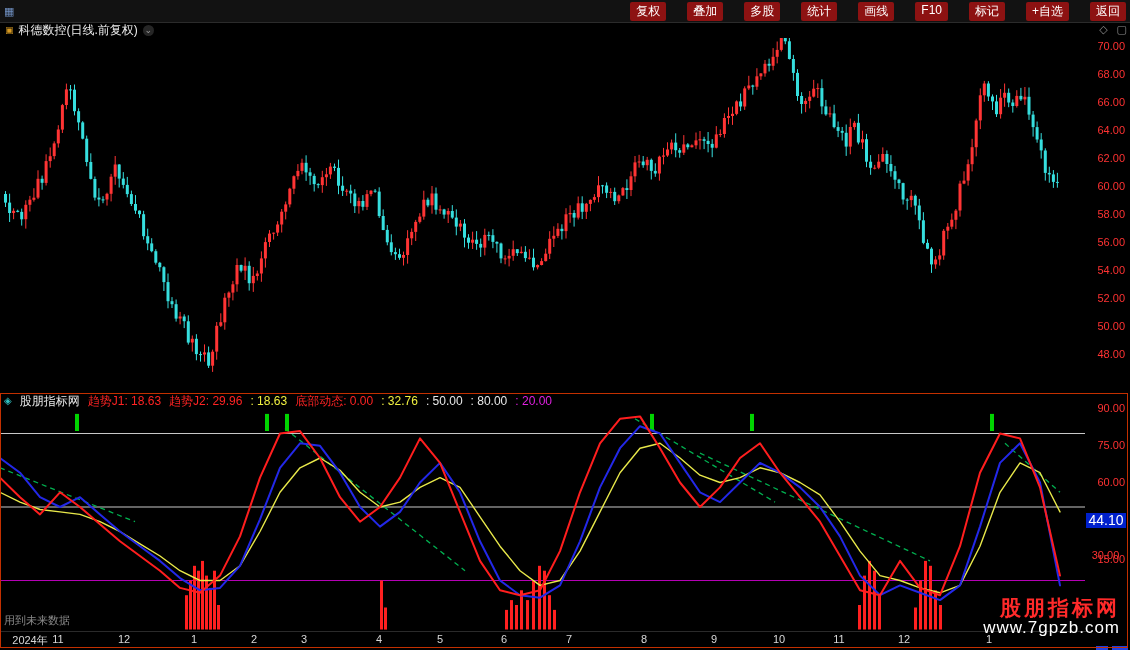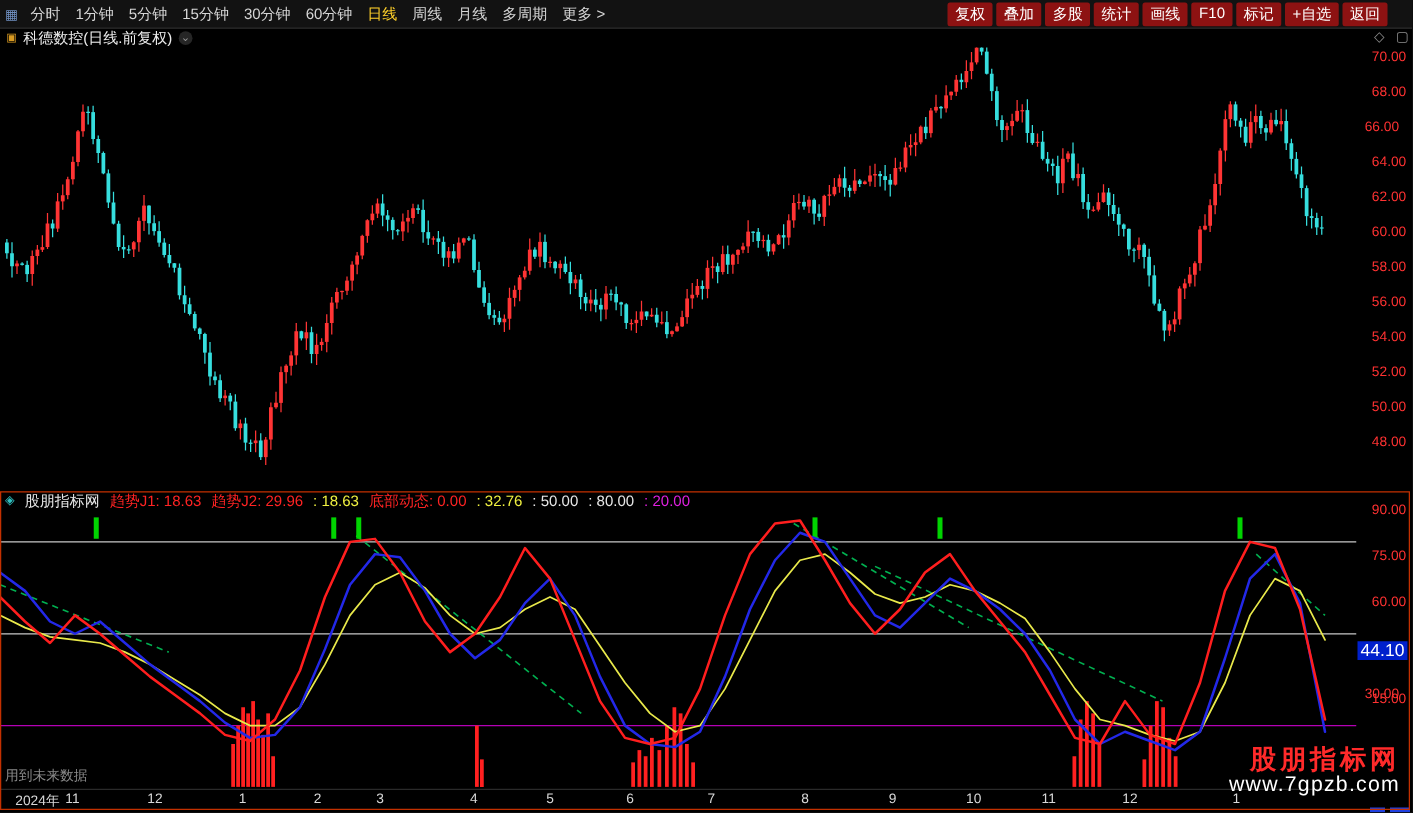--- a/index.html
+++ b/index.html
@@ -5,21 +5,21 @@
   html,body{margin:0;padding:0;background:#1a1a1a;}
   .app{position:relative;width:1130px;height:650px;background:#000;overflow:hidden;
        font-family:"Liberation Sans","DejaVu Sans",sans-serif;}
   
   .toolbar{position:absolute;top:0;left:0;width:1130px;height:22px;background:#121212;
            border-bottom:1px solid #2b2b2b;display:flex;align-items:center;}
   .tb-grid{color:#6f8fc0;font-size:11px;padding:0 4px;}
   .tb-left{display:flex;align-items:center;}
   .tb-item{color:#d6d6d6;font-size:12px;padding:2px 6px;white-space:nowrap;cursor:default;}
   .tb-item.active{color:#ffd02a;}
-  .tb-right{margin-left:auto;display:flex;gap:3px;padding-right:20px;}
+  .tb-right{margin-left:auto;display:flex;gap:21px;padding-right:4px;}
   .tb-btn{background:#8d1212;color:#fff;font-size:12px;padding:1px 6px;border-radius:2px;white-space:nowrap;}
   
   .title-row{position:absolute;top:22px;left:0;width:1130px;height:16px;display:flex;
              align-items:center;gap:5px;padding-left:5px;color:#ececec;font-size:12px;}
   .title-icon{color:#d89a22;font-size:9px;}
   .title-caret{color:#9a9a9a;font-size:9px;background:#262626;border-radius:50%;
                width:11px;height:11px;line-height:11px;text-align:center;}
   .title-right{position:absolute;right:8px;top:1px;display:flex;gap:9px;color:#8f8f8f;font-size:11px;}
   
   #mainChart{position:absolute;top:38px;left:0;}
@@ -47,33 +47,20 @@
   .bottom-bar{position:absolute;bottom:0;left:0;width:1130px;height:4px;background:#000;}
   .bb-seg{position:absolute;bottom:0;height:4px;background:#2040e0;}
 </style>
 </head>
 <body>
 
 <div class="app">
 
   <div class="toolbar">
     <span class="tb-grid">▦</span>
-    <div class="tb-left" id="tbLeft">
-        <div class="tb-item">分时</div>
-        <div class="tb-item">1分钟</div>
-        <div class="tb-item">5分钟</div>
-        <div class="tb-item">15分钟</div>
-        <div class="tb-item">30分钟</div>
-        <div class="tb-item">60分钟</div>
-        <div class="tb-item active">日线</div>
-        <div class="tb-item">周线</div>
-        <div class="tb-item">月线</div>
-        <div class="tb-item">多周期</div>
-        <div class="tb-item">更多 &gt;</div>
-      </div>
     <div class="tb-right" id="tbRight">
         <div class="tb-btn">复权</div>
         <div class="tb-btn">叠加</div>
         <div class="tb-btn">多股</div>
         <div class="tb-btn">统计</div>
         <div class="tb-btn">画线</div>
         <div class="tb-btn">F10</div>
         <div class="tb-btn">标记</div>
         <div class="tb-btn">+自选</div>
         <div class="tb-btn">返回</div>
@@ -673,21 +660,21 @@
         <rect x="990" y="5.9" width="4" height="17.1" fill="#00d400"></rect>
       </g>
       <polyline points="0,84.3 20,94.1 40,101.5 60,103.9 80,106.4 100,113.7 120,123.5 140,135.8 160,148.0 180,162.7 200,172.5 220,172.5 240,157.8 260,123.5 280,84.3 300,59.8 320,50.0 340,62.3 360,84.3 380,99.0 400,94.1 420,79.4 440,69.6 460,79.4 480,108.8 500,138.2 520,162.7 540,177.4 560,172.5 580,143.1 600,103.9 620,64.7 640,40.2 660,35.3 680,50.0 700,67.2 720,74.5 740,69.6 760,59.8 780,64.7 800,74.5 820,86.8 840,113.7 860,143.1 880,167.6 900,172.5 920,179.9 940,184.8 960,177.4 980,138.2 1000,84.3 1020,54.9 1040,64.7 1060,103.9" fill="none" stroke="#e8e84a" stroke-width="1.4" stroke-linejoin="round" stroke-linecap="round"></polyline>
       <polyline points="0,50.0 20,64.7 40,89.2 60,99.0 80,89.2 100,106.4 120,123.5 140,138.2 160,152.9 180,170.1 200,182.3 220,179.9 240,157.8 260,111.3 280,59.8 300,35.3 320,37.8 340,64.7 360,99.0 380,118.6 400,103.9 420,74.5 440,54.9 460,84.3 480,133.3 500,172.5 520,187.2 540,189.7 560,177.4 580,133.3 600,79.4 620,40.2 640,18.2 660,25.5 680,54.9 700,84.3 720,94.1 740,74.5 760,54.9 780,64.7 800,79.4 820,99.0 840,128.4 860,167.6 880,187.2 900,177.4 920,184.8 940,192.1 960,177.4 980,118.6 1000,54.9 1020,35.3 1040,74.5 1060,177.4" fill="none" stroke="#2328e8" stroke-width="2" stroke-linejoin="round" stroke-linecap="round"></polyline>
       <polyline points="0,69.6 20,89.2 40,106.4 60,84.3 80,99.0 100,116.2 120,133.3 140,148.0 160,162.7 180,179.9 200,184.8 220,167.6 240,128.4 260,69.6 280,25.5 300,23.1 320,50.0 340,89.2 360,113.7 380,99.0 400,69.6 420,30.4 440,54.9 460,103.9 480,152.9 500,182.3 520,187.2 540,182.3 560,143.1 580,84.3 600,35.3 620,10.8 640,8.4 660,40.2 680,74.5 700,99.0 720,79.4 740,50.0 760,35.3 780,64.7 800,89.2 820,113.7 840,148.0 860,182.3 880,187.2 900,152.9 920,179.9 940,187.2 960,138.2 980,64.7 1000,25.5 1020,30.4 1040,79.4 1060,167.6" fill="none" stroke="#ff1e1e" stroke-width="2" stroke-linejoin="round" stroke-linecap="round"></polyline>
     </svg>
 
   <div id="rightAxis">
       <div class="ax-label" style="top: 40px;">70.00</div>
       <div class="ax-label" style="top: 68px;">68.00</div>
-      <div class="ax-label" style="top: 96px; text-align: center;">66.00</div>
+      <div class="ax-label" style="top: 96px;">66.00</div>
       <div class="ax-label" style="top: 124px;">64.00</div>
       <div class="ax-label" style="top: 152px;">62.00</div>
       <div class="ax-label" style="top: 180px;">60.00</div>
       <div class="ax-label" style="top: 208px;">58.00</div>
       <div class="ax-label" style="top: 236px;">56.00</div>
       <div class="ax-label" style="top: 264px;">54.00</div>
       <div class="ax-label" style="top: 292px;">52.00</div>
       <div class="ax-label" style="top: 320px;">50.00</div>
       <div class="ax-label" style="top: 348px;">48.00</div>
       <div class="ax-label" style="top: 402px;">90.00</div>

